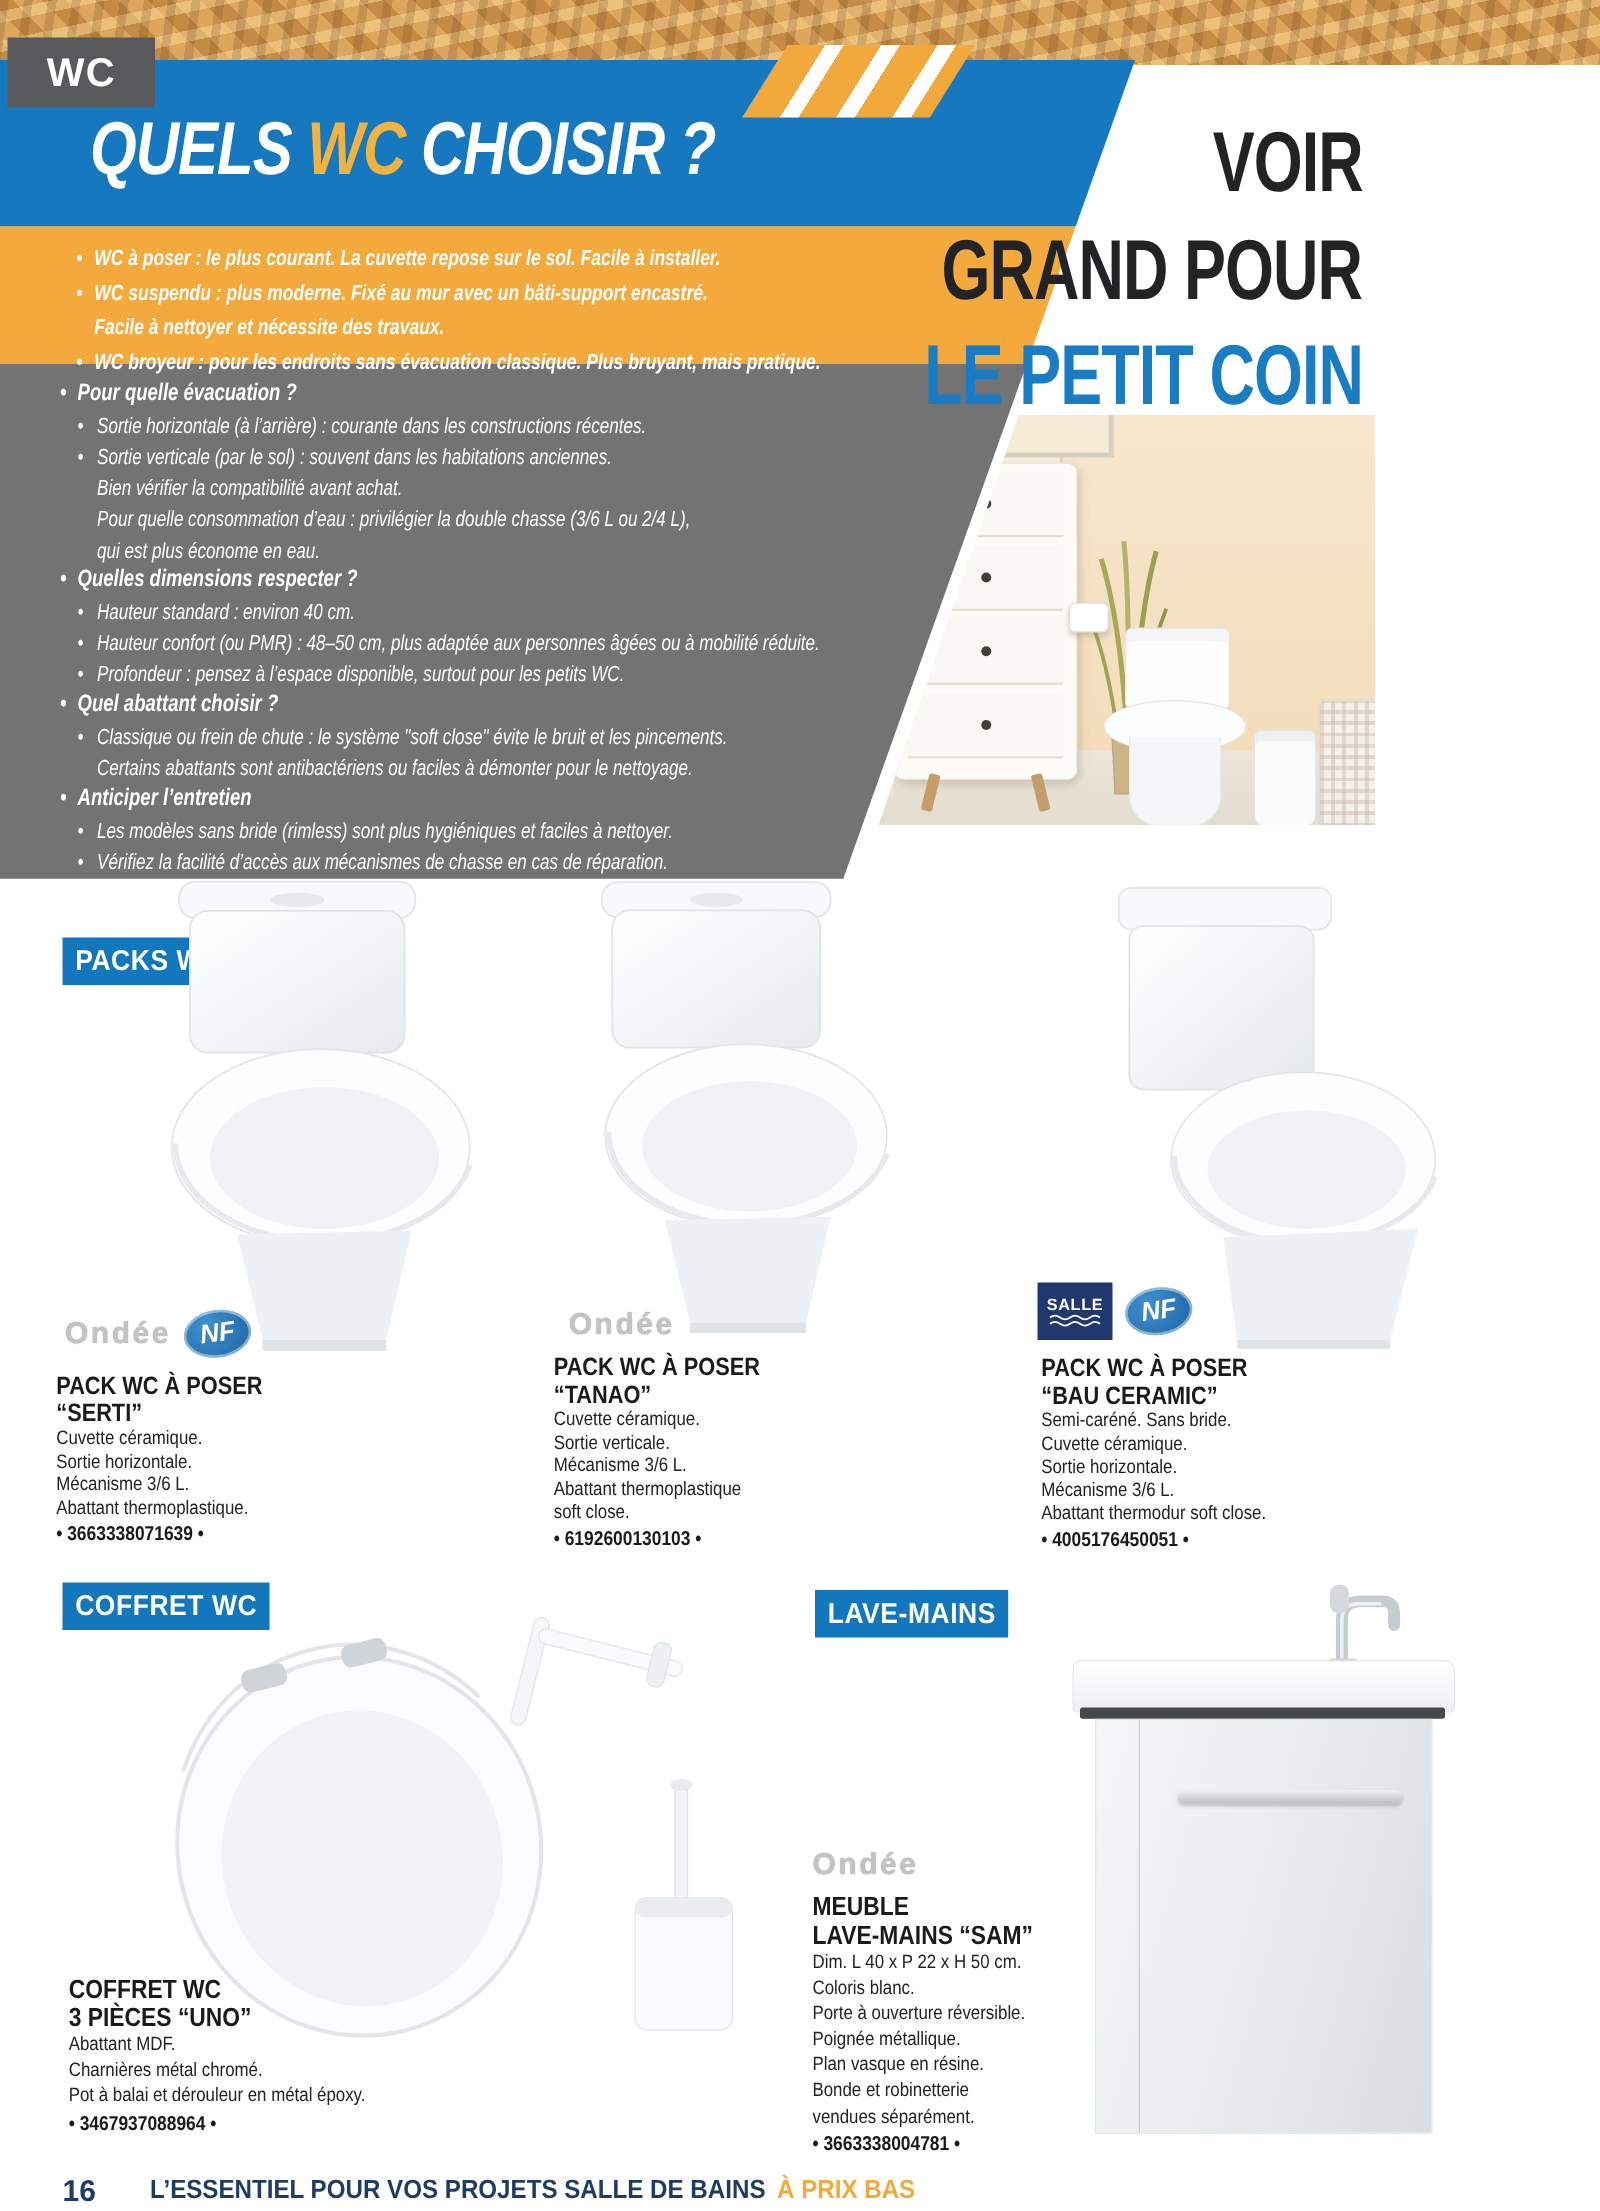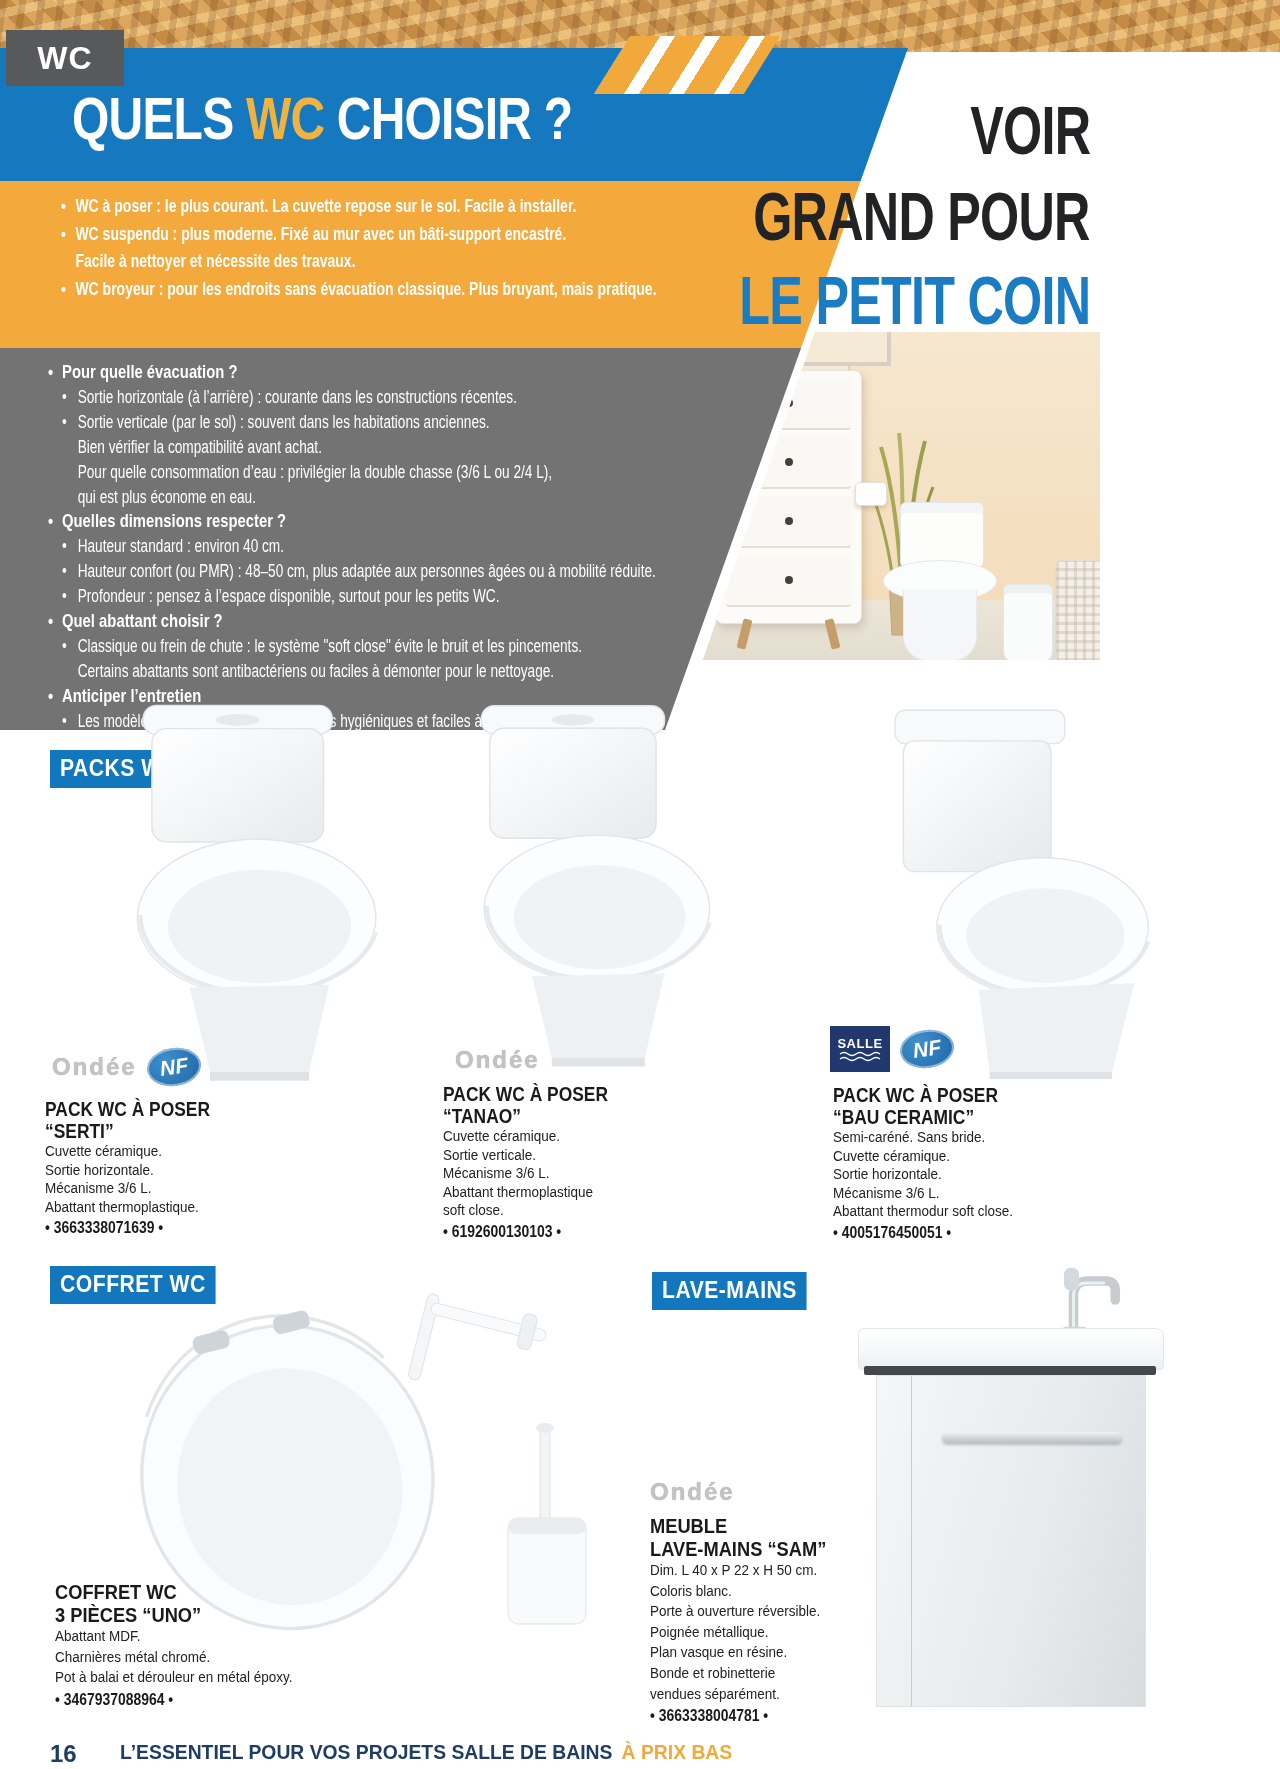--- a/index.html
+++ b/index.html
@@ -16,23 +16,23 @@
   .regmark i:nth-child(1){background:#d6c10a}.regmark i:nth-child(2){background:#2a8ab5}
   .regmark i:nth-child(3){background:#b3338f}.regmark i:nth-child(4){background:#222}
   .wc-tab{position:absolute;left:6px;top:30px;width:118px;height:56px;background:#58595b;
     color:#fff;font-size:32px;font-weight:700;display:flex;align-items:center;justify-content:center;
     letter-spacing:1px;z-index:5;}
   .hazard{position:absolute;left:612px;top:36px;width:150px;height:58px;transform:skewX(-32deg);
     background:repeating-linear-gradient(90deg,#f2a93b 0 30px,#ffffff 30px 45px);z-index:3;}
   
   .banner{position:absolute;left:0;top:48px;width:920px;height:682px;
     clip-path:polygon(0 0,908px 0,665px 682px,0 682px);}
-  .band{width:100%;}
+  .band{width:100%;font-style:italic;}
   .band-blue1{height:133px;background:#1679bf;position:relative;}
-  .band-orange{height:167px;background:#f3a93b;box-sizing:border-box;padding:12px 0 0 61px;}
+  .band-orange{height:110px;background:#f3a93b;box-sizing:border-box;padding:12px 0 0 61px;}
   .band-blue2{height:412px;background:#737373;box-sizing:border-box;padding:12px 0 0 48px;}
   .hero-title{position:absolute;left:72px;top:36px;font-size:60px;font-weight:700;color:#fff;
     white-space:nowrap;transform:scaleX(.80);transform-origin:0 0;letter-spacing:-1px;}
   .hero-title .accent{color:#f0b342;}
   .ob,.ob-c{white-space:nowrap;transform:scaleX(.80);transform-origin:0 50%;font-size:17.5px;
     font-weight:700;line-height:27.5px;color:#fff;position:relative;padding-left:18px;}
   .ob::before{content:"•";position:absolute;left:0;}
   .bl{white-space:nowrap;transform:scaleX(.78);transform-origin:0 50%;font-size:17.5px;
     line-height:24.9px;color:#fff;position:relative;}
   .bl-h{font-weight:700;font-size:19px;padding-left:18px;}

